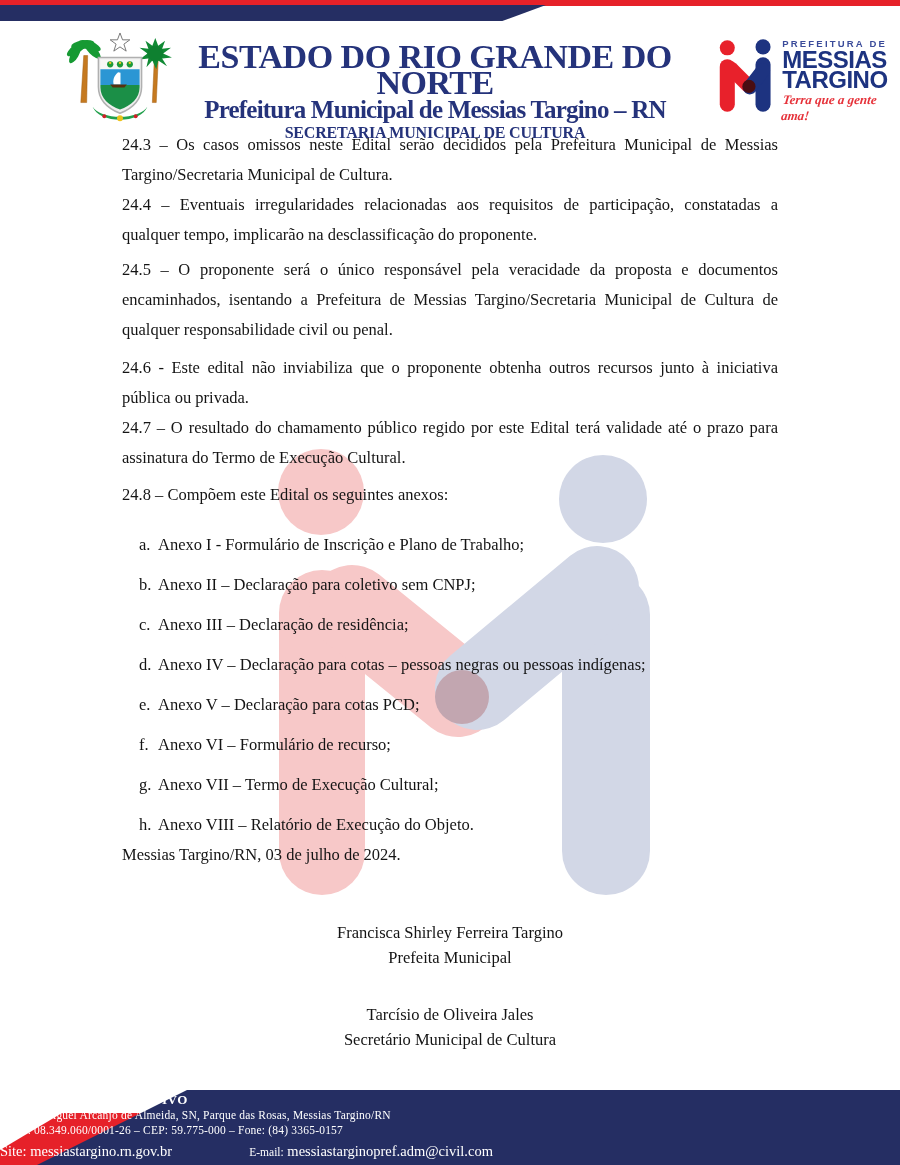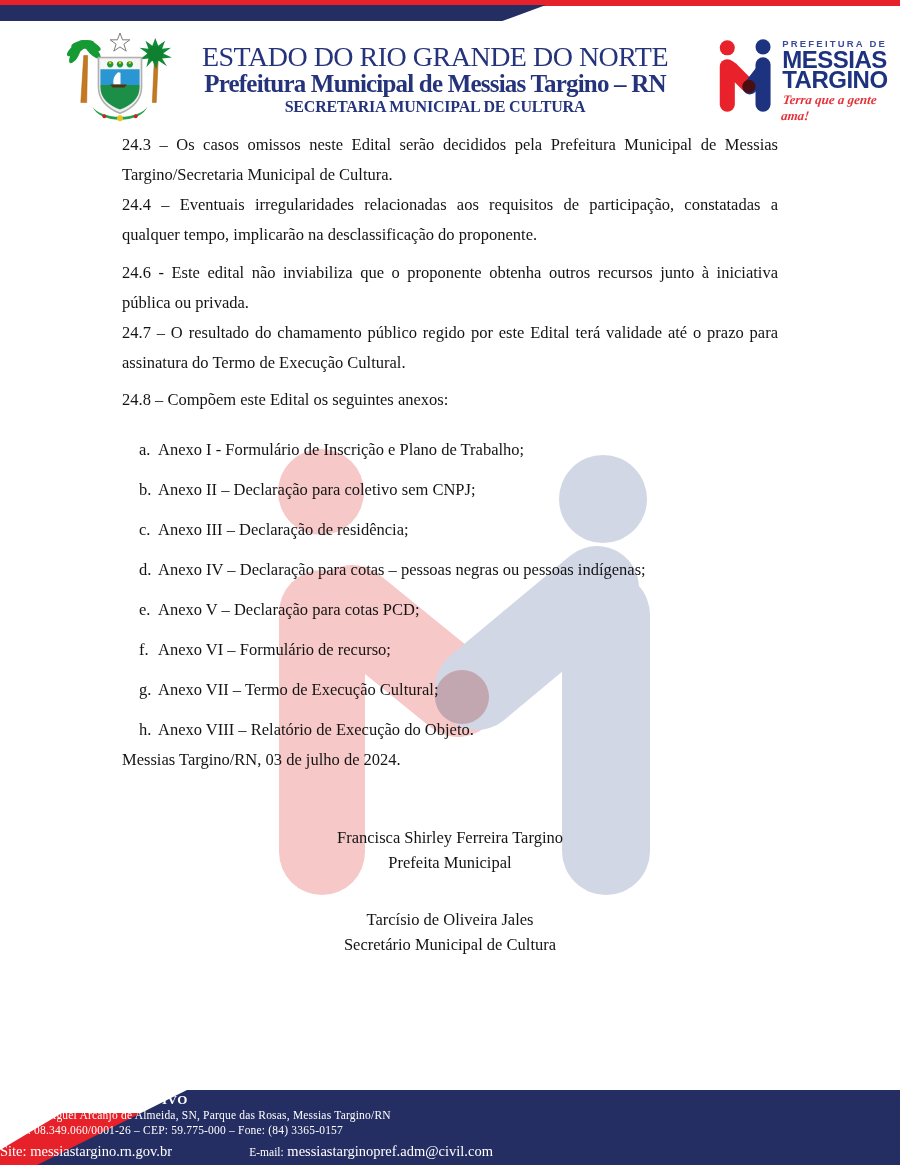--- a/index.html
+++ b/index.html
@@ -16,21 +16,21 @@
   
   .band-red{position:absolute;top:0;left:0;width:900px;height:6px;background:var(--red);}
   .band-navy{position:absolute;top:5px;left:0;width:546px;height:16px;background:var(--navy);
     clip-path:polygon(0 0,100% 0,92% 100%,0 100%);}
   
   .watermark{position:absolute;left:0;top:0;z-index:0;}
   
   .header{position:absolute;left:0;top:30px;width:900px;height:100px;z-index:2;}
   .crest{position:absolute;left:60px;top:2px;}
   .titles{position:absolute;left:150px;top:14px;width:570px;text-align:center;color:var(--title-navy);}
-  .t1{font-size:28px;font-weight:normal;letter-spacing:-0.5px;line-height:26px;}
+  .t1{font-size:34px;font-weight:bold;letter-spacing:-0.5px;line-height:26px;}
   .t2{font-size:25px;font-weight:bold;letter-spacing:-0.8px;line-height:25px;margin-top:1px;}
   .t3{font-size:16px;font-weight:bold;letter-spacing:-0.2px;line-height:17px;margin-top:2px;}
   .logo-right{position:absolute;left:716px;top:6px;display:flex;}
   .m-icon{display:block;}
   .logo-text{margin-left:6px;font-family:"Liberation Sans","DejaVu Sans",sans-serif;}
   .lt-small{font-size:9.5px;letter-spacing:2.2px;color:#3a4b9a;font-weight:bold;margin-top:2px;}
   .lt-big{font-size:24px;font-weight:bold;letter-spacing:-0.5px;line-height:19px;color:var(--logo-blue);margin-top:1px;}
   .lt-script{font-family:"Liberation Serif",serif;font-style:italic;font-weight:bold;
     font-size:13px;color:var(--slogan-red);margin-top:3px;transform:skewX(-6deg);}
   
@@ -135,20 +135,21 @@
         <div class="lt-big">MESSIAS</div>
         <div class="lt-big">TARGINO</div>
         <div class="lt-script">Terra que a gente ama!</div>
       </div>
     </div>
   </div>
 
   <div class="content">
     <p class="para">24.3 – Os casos omissos neste Edital serão decididos pela Prefeitura Municipal de Messias Targino/Secretaria Municipal de Cultura.</p>
     <p class="para">24.4 – Eventuais irregularidades relacionadas aos requisitos de participação, constatadas a qualquer tempo, implicarão na desclassificação do proponente.</p>
+    <p class="para mt5">24.5 – O proponente será o único responsável pela veracidade da proposta e documentos encaminhados, isentando a Prefeitura de Messias Targino/Secretaria Municipal de Cultura de qualquer responsabilidade civil ou penal.</p>
     <p class="para mt8">24.6 - Este edital não inviabiliza que o proponente obtenha outros recursos junto à iniciativa pública ou privada.</p>
     <p class="para">24.7 – O resultado do chamamento público regido por este Edital terá validade até o prazo para assinatura do Termo de Execução Cultural.</p>
     <p class="para mt7">24.8 – Compõem este Edital os seguintes anexos:</p>
 
     <div class="annex-list">
       <div class="annex-row">
         <span class="annex-letter">a.</span>
         <span>Anexo I - Formulário de Inscrição e Plano de Trabalho;</span>
       </div>
       <div class="annex-row">

